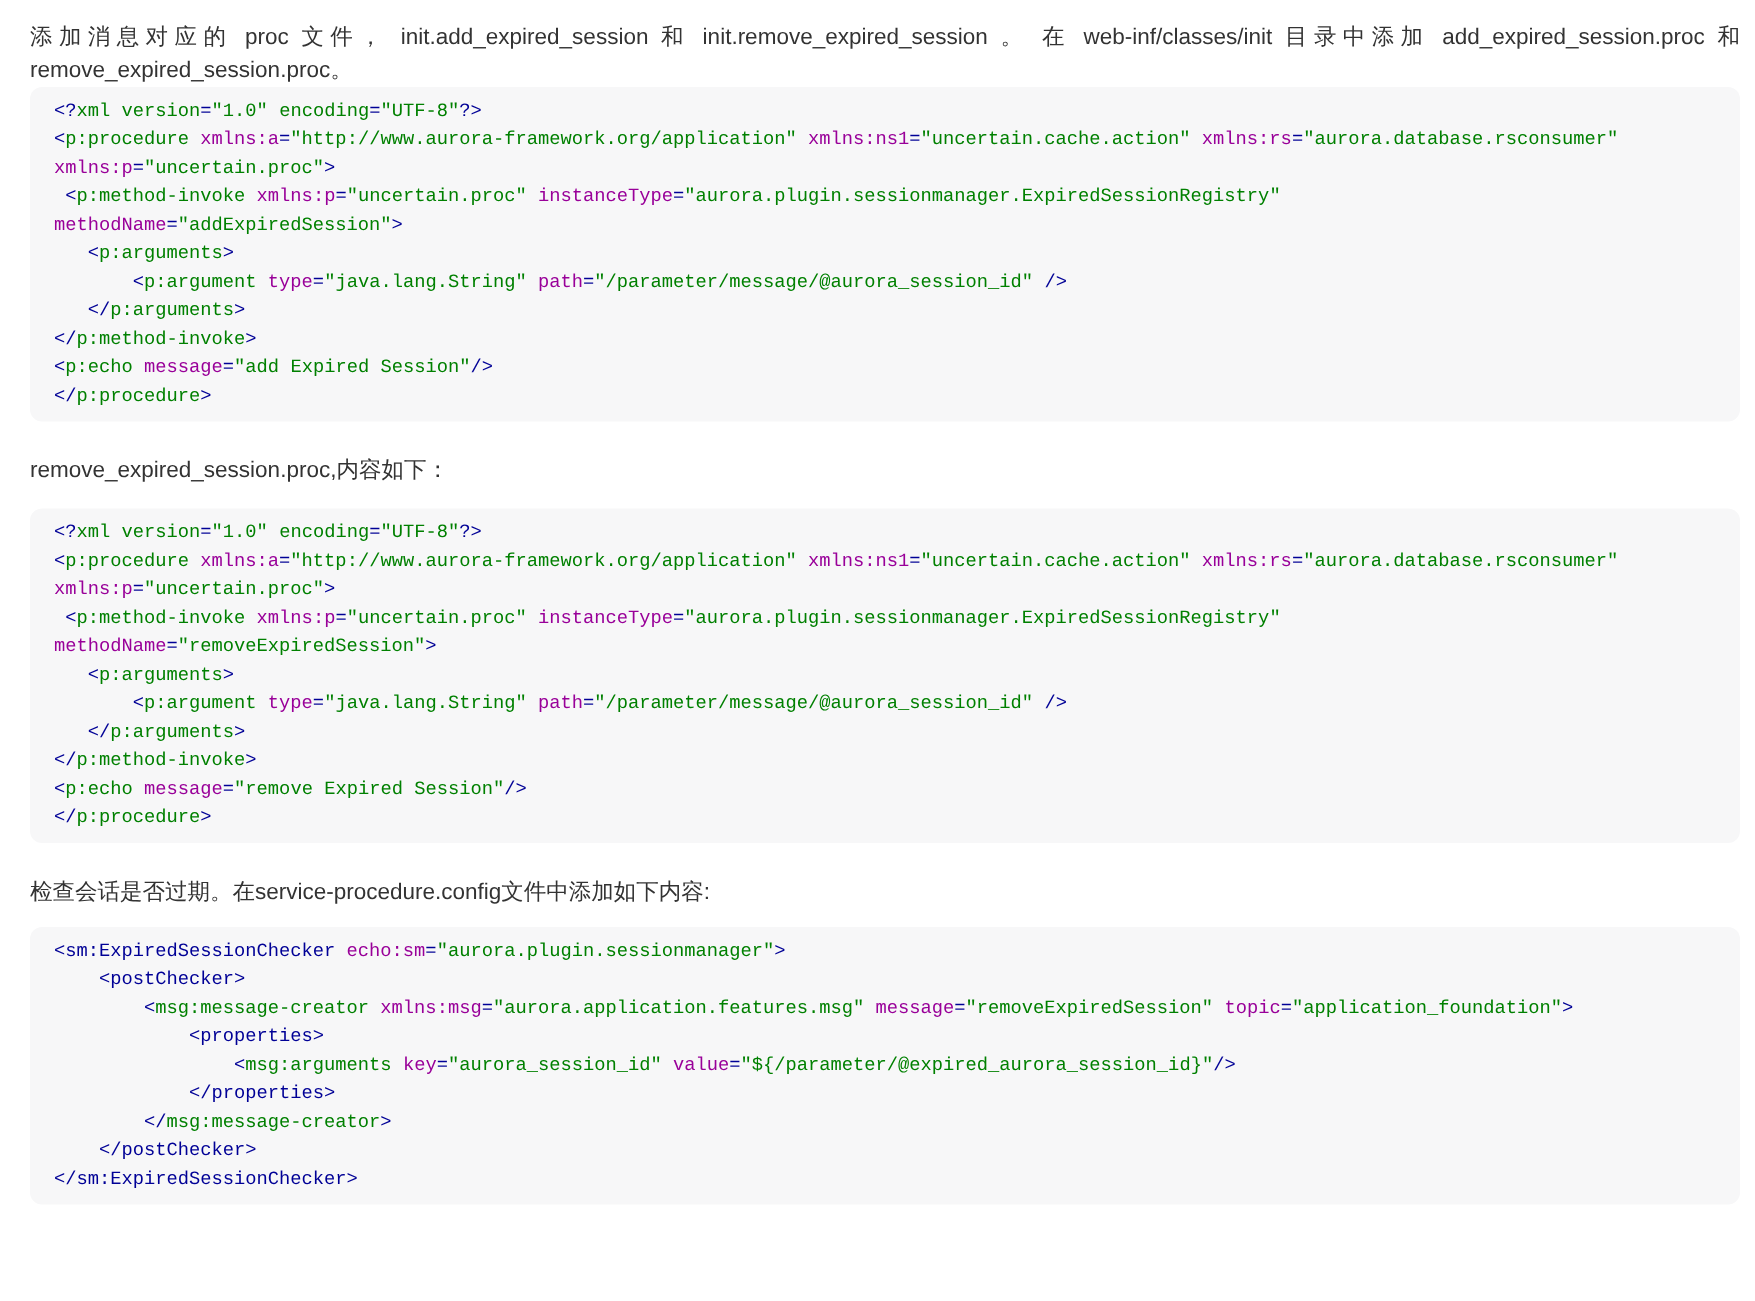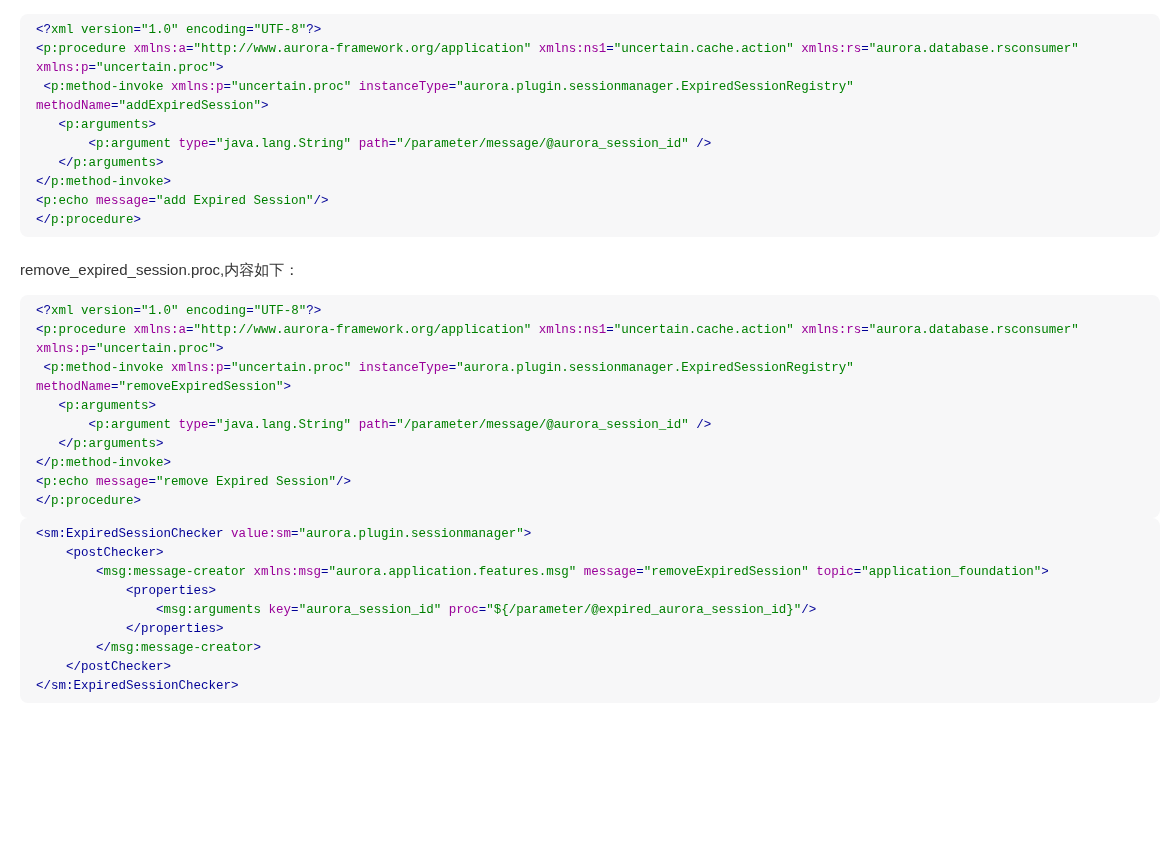--- a/index.html
+++ b/index.html
@@ -38,20 +38,21 @@
   .c-t{color:var(--tag)}
   .c-a{color:var(--attr)}
   .c-v{color:var(--val)}
   .c-p{color:var(--punct)}
 </style>
 </head>
 <body>
 
 <main class="doc">
 
+  <p class="body-text intro">添加消息对应的 proc 文件， init.add_expired_session 和 init.remove_expired_session 。 在 web-inf/classes/init 目录中添加 add_expired_session.proc 和 remove_expired_session.proc。</p>
 
 
   <pre class="code-block"><span class="c-p">&lt;?</span><span class="c-t">xml</span><span> </span><span class="c-t">version</span><span class="c-p">=</span><span class="c-v">"1.0"</span><span> </span><span class="c-t">encoding</span><span class="c-p">=</span><span class="c-v">"UTF-8"</span><span class="c-p">?&gt;</span>
 <span class="c-p">&lt;</span><span class="c-t">p:procedure</span><span> </span><span class="c-a">xmlns:a</span><span class="c-p">=</span><span class="c-v">"http://www.aurora-framework.org/application"</span><span> </span><span class="c-a">xmlns:ns1</span><span class="c-p">=</span><span class="c-v">"uncertain.cache.action"</span><span> </span><span class="c-a">xmlns:rs</span><span class="c-p">=</span><span class="c-v">"aurora.database.rsconsumer"</span>
 <span class="c-a">xmlns:p</span><span class="c-p">=</span><span class="c-v">"uncertain.proc"</span><span class="c-p">&gt;</span>
 <span> </span><span class="c-p">&lt;</span><span class="c-t">p:method-invoke</span><span> </span><span class="c-a">xmlns:p</span><span class="c-p">=</span><span class="c-v">"uncertain.proc"</span><span> </span><span class="c-a">instanceType</span><span class="c-p">=</span><span class="c-v">"aurora.plugin.sessionmanager.ExpiredSessionRegistry"</span>
 <span class="c-a">methodName</span><span class="c-p">=</span><span class="c-v">"addExpiredSession"</span><span class="c-p">&gt;</span>
 <span>   </span><span class="c-p">&lt;</span><span class="c-t">p:arguments</span><span class="c-p">&gt;</span>
 <span>       </span><span class="c-p">&lt;</span><span class="c-t">p:argument</span><span> </span><span class="c-a">type</span><span class="c-p">=</span><span class="c-v">"java.lang.String"</span><span> </span><span class="c-a">path</span><span class="c-p">=</span><span class="c-v">"/parameter/message/@aurora_session_id"</span><span> </span><span class="c-p">/&gt;</span>
 <span>   </span><span class="c-p">&lt;/</span><span class="c-t">p:arguments</span><span class="c-p">&gt;</span>
@@ -66,24 +67,25 @@
 <span class="c-a">xmlns:p</span><span class="c-p">=</span><span class="c-v">"uncertain.proc"</span><span class="c-p">&gt;</span>
 <span> </span><span class="c-p">&lt;</span><span class="c-t">p:method-invoke</span><span> </span><span class="c-a">xmlns:p</span><span class="c-p">=</span><span class="c-v">"uncertain.proc"</span><span> </span><span class="c-a">instanceType</span><span class="c-p">=</span><span class="c-v">"aurora.plugin.sessionmanager.ExpiredSessionRegistry"</span>
 <span class="c-a">methodName</span><span class="c-p">=</span><span class="c-v">"removeExpiredSession"</span><span class="c-p">&gt;</span>
 <span>   </span><span class="c-p">&lt;</span><span class="c-t">p:arguments</span><span class="c-p">&gt;</span>
 <span>       </span><span class="c-p">&lt;</span><span class="c-t">p:argument</span><span> </span><span class="c-a">type</span><span class="c-p">=</span><span class="c-v">"java.lang.String"</span><span> </span><span class="c-a">path</span><span class="c-p">=</span><span class="c-v">"/parameter/message/@aurora_session_id"</span><span> </span><span class="c-p">/&gt;</span>
 <span>   </span><span class="c-p">&lt;/</span><span class="c-t">p:arguments</span><span class="c-p">&gt;</span>
 <span class="c-p">&lt;/</span><span class="c-t">p:method-invoke</span><span class="c-p">&gt;</span>
 <span class="c-p">&lt;</span><span class="c-t">p:echo</span><span> </span><span class="c-a">message</span><span class="c-p">=</span><span class="c-v">"remove Expired Session"</span><span class="c-p">/&gt;</span>
 <span class="c-p">&lt;/</span><span class="c-t">p:procedure</span><span class="c-p">&gt;</span></pre>
 
+  <p class="body-text heading-3">检查会话是否过期。在service-procedure.config文件中添加如下内容:</p>
 
-  <pre class="code-block"><span class="c-p">&lt;</span><span class="c-p">sm:ExpiredSessionChecker</span><span> </span><span class="c-a">value:sm</span><span class="c-p">=</span><span class="c-v">"aurora.plugin.sessionmanager"</span><span class="c-p">&gt;</span>
+  <pre class="code-block"><span class="c-p">&lt;</span><span class="c-p">sm:ExpiredSessionChecker</span><span> </span><span class="c-a">echo:sm</span><span class="c-p">=</span><span class="c-v">"aurora.plugin.sessionmanager"</span><span class="c-p">&gt;</span>
 <span>    </span><span class="c-p">&lt;</span><span class="c-p">postChecker</span><span class="c-p">&gt;</span>
 <span>        </span><span class="c-p">&lt;</span><span class="c-t">msg:message-creator</span><span> </span><span class="c-a">xmlns:msg</span><span class="c-p">=</span><span class="c-v">"aurora.application.features.msg"</span><span> </span><span class="c-a">message</span><span class="c-p">=</span><span class="c-v">"removeExpiredSession"</span><span> </span><span class="c-a">topic</span><span class="c-p">=</span><span class="c-v">"application_foundation"</span><span class="c-p">&gt;</span>
 <span>            </span><span class="c-p">&lt;</span><span class="c-p">properties</span><span class="c-p">&gt;</span>
-<span>                </span><span class="c-p">&lt;</span><span class="c-t">msg:arguments</span><span> </span><span class="c-a">key</span><span class="c-p">=</span><span class="c-v">"aurora_session_id"</span><span> </span><span class="c-a">proc</span><span class="c-p">=</span><span class="c-v">"${/parameter/@expired_aurora_session_id}"</span><span class="c-p">/&gt;</span>
+<span>                </span><span class="c-p">&lt;</span><span class="c-t">msg:arguments</span><span> </span><span class="c-a">key</span><span class="c-p">=</span><span class="c-v">"aurora_session_id"</span><span> </span><span class="c-a">value</span><span class="c-p">=</span><span class="c-v">"${/parameter/@expired_aurora_session_id}"</span><span class="c-p">/&gt;</span>
 <span>            </span><span class="c-p">&lt;/</span><span class="c-p">properties</span><span class="c-p">&gt;</span>
 <span>        </span><span class="c-p">&lt;/</span><span class="c-t">msg:message-creator</span><span class="c-p">&gt;</span>
 <span>    </span><span class="c-p">&lt;/</span><span class="c-p">postChecker</span><span class="c-p">&gt;</span>
 <span class="c-p">&lt;/</span><span class="c-p">sm:ExpiredSessionChecker</span><span class="c-p">&gt;</span></pre>
 
 </main>
 
 </body></html>

